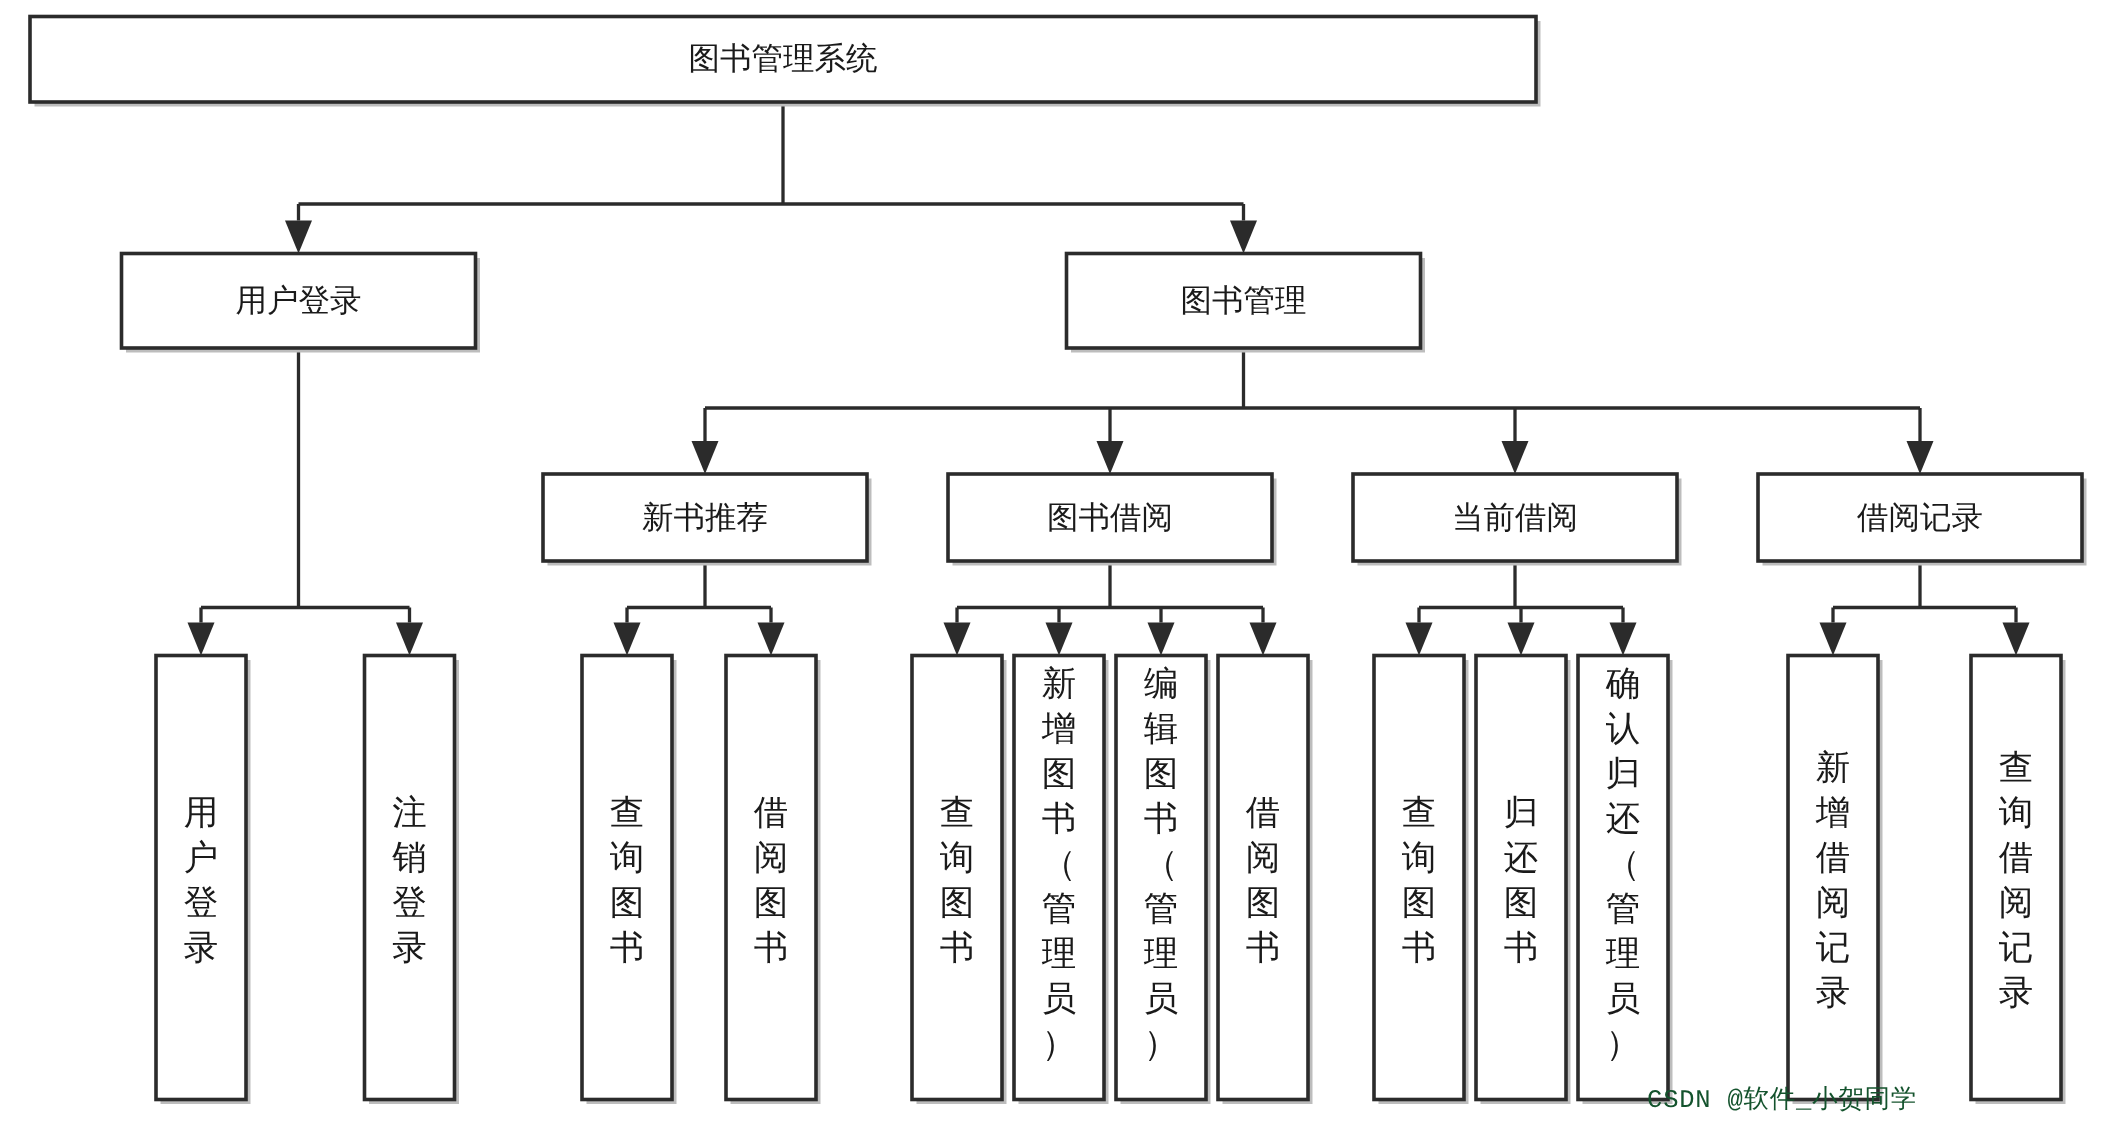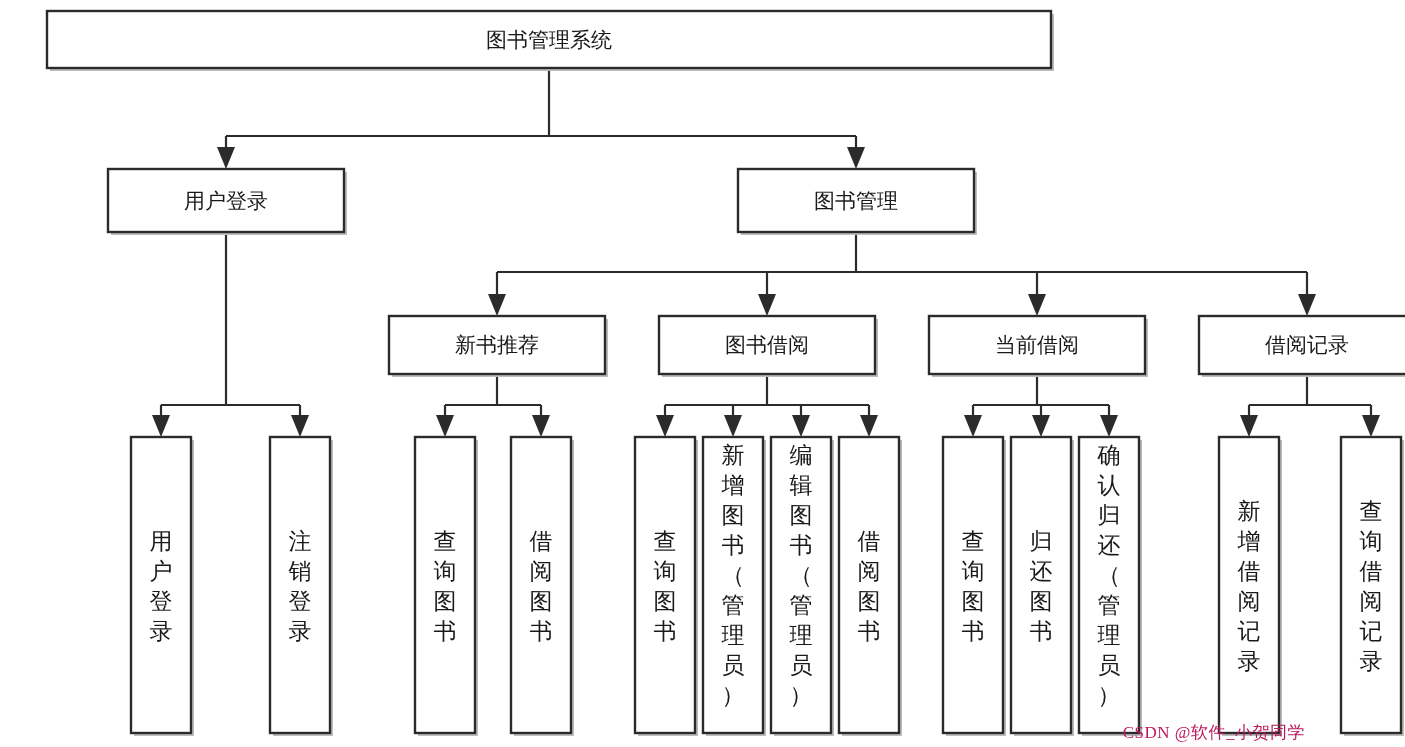--- a/index.html
+++ b/index.html
@@ -12,21 +12,20 @@
     width: 1405px;
     height: 747px;
     overflow: hidden;
     font-family: "DejaVu Sans", "Liberation Sans", sans-serif;
   }
   #diagram-root {
     position: relative;
     width: 1286px;
     height: 747px;
     background: #ffffff;
-    margin-left: 27px;
   }
   svg.diagram-canvas {
     position: absolute;
     left: 0;
     top: 0;
     width: 1405px;
     height: 747px;
     display: block;
   }
   .node-box {
@@ -58,23 +57,23 @@
   .node-label-v {
     font-family: "DejaVu Sans", "Liberation Sans", sans-serif;
     font-size: 23px;
     fill: #1a1a1a;
     text-anchor: middle;
   }
   .watermark-text {
     position: absolute;
     right: 8px;
     bottom: 3px;
-    font-family: Liberation Serif, serif;
+    font-family: Liberation Mono, monospace;
     font-size: 17px;
-    color: #be185d;
+    color: #14532d;
     white-space: nowrap;
     letter-spacing: 0.5px;
   }
 </style>
 </head>
 <body>
 
 <div id="diagram-root">
 
   <svg class="diagram-canvas" viewBox="0 0 1405 747">

